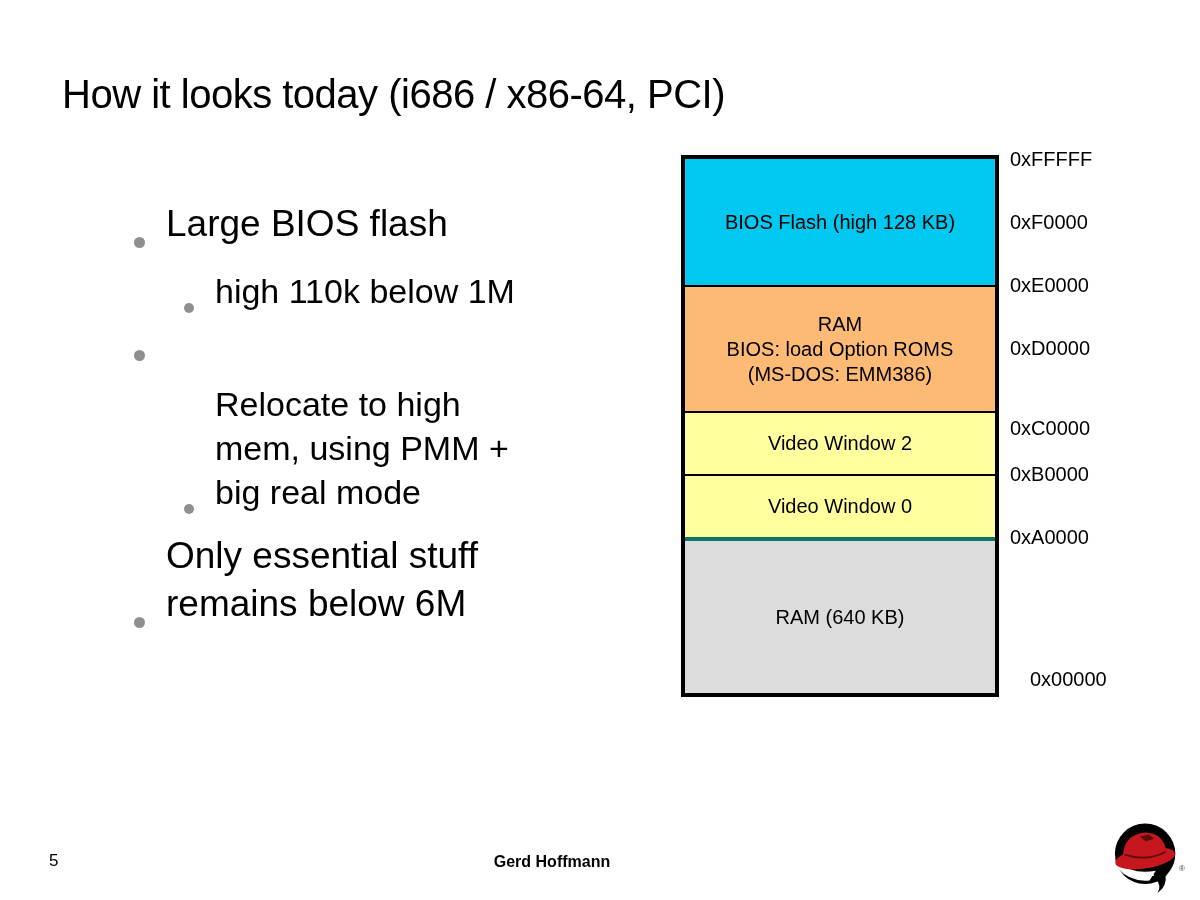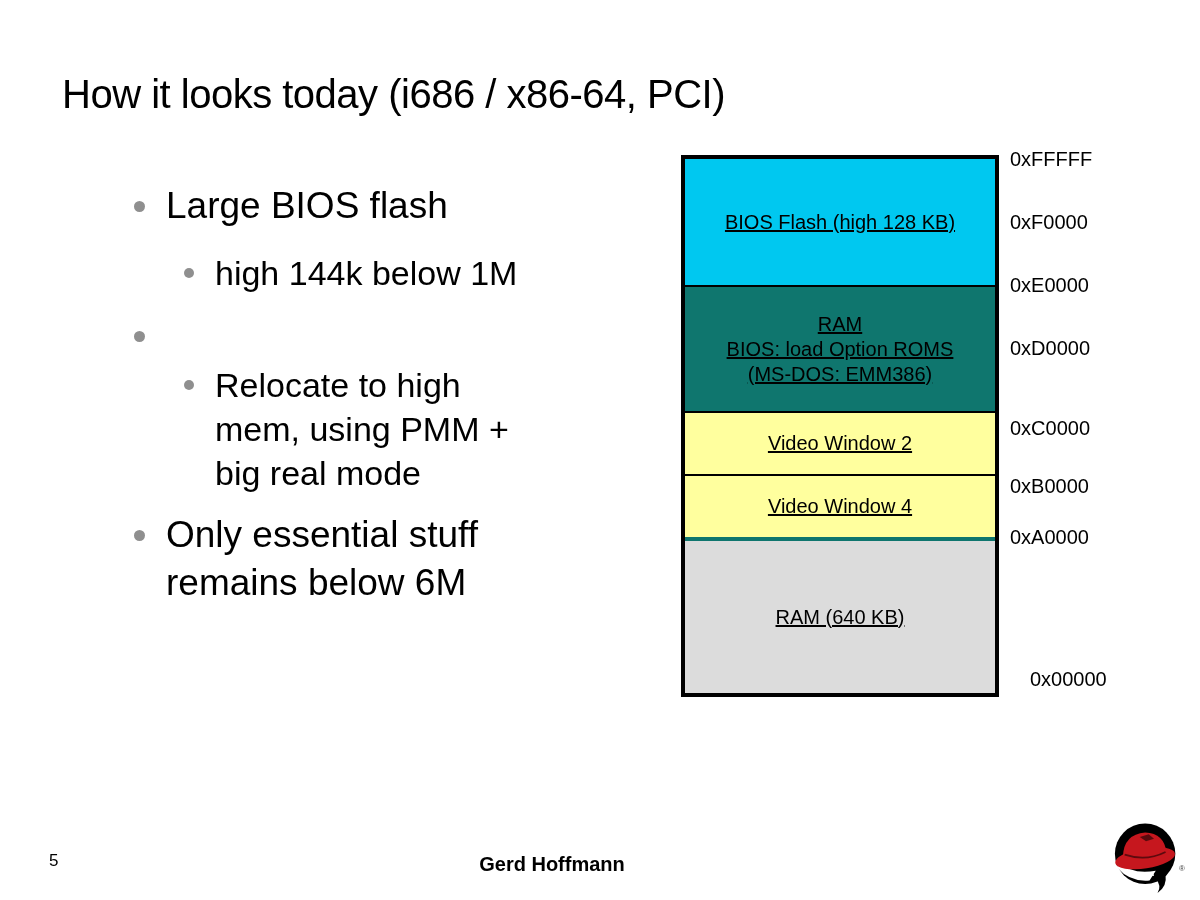--- a/index.html
+++ b/index.html
@@ -22,21 +22,21 @@
     letter-spacing: -0.5px;
     white-space: nowrap;
   }
 
   
   .bullets {
     position: absolute;
     left: 133px; top: 182px;
     width: 500px;
   }
-  .bullet { display: flex; align-items: flex-start; }
+  .bullet { display: flex; align-items: flex-end; margin-top: 18px; }
   .bullet .btext { white-space: pre-line; }
   .b1 { font-size: 37px; line-height: 48px; }
   .b1 .dot {
     flex: none; width: 11px; height: 11px; border-radius: 50%;
     background: #8f8f8f; margin: 19px 21px 0 1px;
   }
   .b2 { font-size: 34px; line-height: 44px; margin-left: 51px; }
   .b2 .dot {
     flex: none; width: 10px; height: 10px; border-radius: 50%;
     background: #8f8f8f; margin: 17px 21px 0 0;
@@ -45,54 +45,54 @@
   .mb17 { margin-bottom: 17px; }
   .mb16 { margin-bottom: 16px; }
 
   
   .memmap {
     position: absolute;
     left: 681px; top: 155px;
     width: 318px; height: 542px;
     border: 4px solid #000000;
     background: #ffffff;
-    display: flex; flex-direction: column; text-decoration: underline;
+    display: flex; flex-direction: column;
   }
   .seg {
     display: flex; align-items: center; justify-content: center;
     text-align: center;
     font-size: 20px; line-height: 25px;
     flex: none;
   }
   .seg .seglabel { white-space: pre-line; }
   .seg-bios   { height: 126px; background: #00c8f0; }
-  .seg-uram   { height: 126px; background: #0f766e; border-top: 2px solid #000; }
+  .seg-uram   { height: 126px; background: #fdba74; border-top: 2px solid #000; }
   .seg-vw1    { height: 63px;  background: #ffff9e; border-top: 2px solid #000; }
   .seg-vw0    { height: 63px;  background: #ffff9e; border-top: 2px solid #000; }
   .seg-lowram { height: 156px; background: #dcdcdc; border-top: 4px solid #0f766e; }
 
   
   .addr {
     position: absolute;
     left: 1010px;
     transform: translateY(-50%);
     font-size: 20px;
     white-space: nowrap;
   }
   .a0 { top: 159px; } .a1 { top: 222px; } .a2 { top: 285px; } .a3 { top: 348px; }
-  .a4 { top: 411px; margin-top: 17px; } .a5 { top: 474px; margin-top: 12px; } .a6 { top: 537px; } .a7 { top: 679px; margin-left: 20px; }
+  .a4 { top: 411px; margin-top: 17px; } .a5 { top: 474px; } .a6 { top: 537px; } .a7 { top: 679px; margin-left: 20px; }
 
   
   .pagenum {
     position: absolute; left: 49px; top: 851px;
     font-size: 17px;
   }
   .author {
     position: absolute; left: 0; top: 853px; width: 1104px;
-    text-align: center; font-size: 20px; font-weight: bold;
+    text-align: center; font-size: 16px; font-weight: bold;
   }
 
   
   .logo { position: absolute; left: 1106px; top: 818px; width: 80px; height: 76px; }
   .logo svg { width: 100%; height: 100%; display: block; }
   .regmark {
     position: absolute; left: 1179px; top: 864px;
     font-size: 8px; color: #444444;
   }
 </style>
@@ -103,21 +103,21 @@
 
   <h1 class="title">How it looks today (i686 / x86-64, PCI)</h1>
 
   <div class="bullets">
     <div class="bullet b1 mb21">
       <span class="dot"></span>
       <span class="btext">Large BIOS flash</span>
     </div>
     <div class="bullet b2 mb17">
       <span class="dot"></span>
-      <span class="btext">high 144k below 1M</span>
+      <span class="btext">high 110k below 1M</span>
     </div>
     <div class="bullet b1 mb21">
       <span class="dot"></span>
     </div>
     <div class="bullet b2 mb16">
       <span class="dot"></span>
       <span class="btext">Relocate to high
 mem, using PMM +
 big real mode</span>
     </div>
@@ -134,21 +134,21 @@
     </div>
     <div class="seg seg-uram">
       <span class="seglabel">RAM
 BIOS: load Option ROMS
 (MS-DOS: EMM386)</span>
     </div>
     <div class="seg seg-vw1">
       <span class="seglabel">Video Window 2</span>
     </div>
     <div class="seg seg-vw0">
-      <span class="seglabel">Video Window 4</span>
+      <span class="seglabel">Video Window 0</span>
     </div>
     <div class="seg seg-lowram">
       <span class="seglabel">RAM (640 KB)</span>
     </div>
   </div>
 
   <div class="addr a0">0xFFFFF</div>
   <div class="addr a1">0xF0000</div>
   <div class="addr a2">0xE0000</div>
   <div class="addr a3">0xD0000</div>

